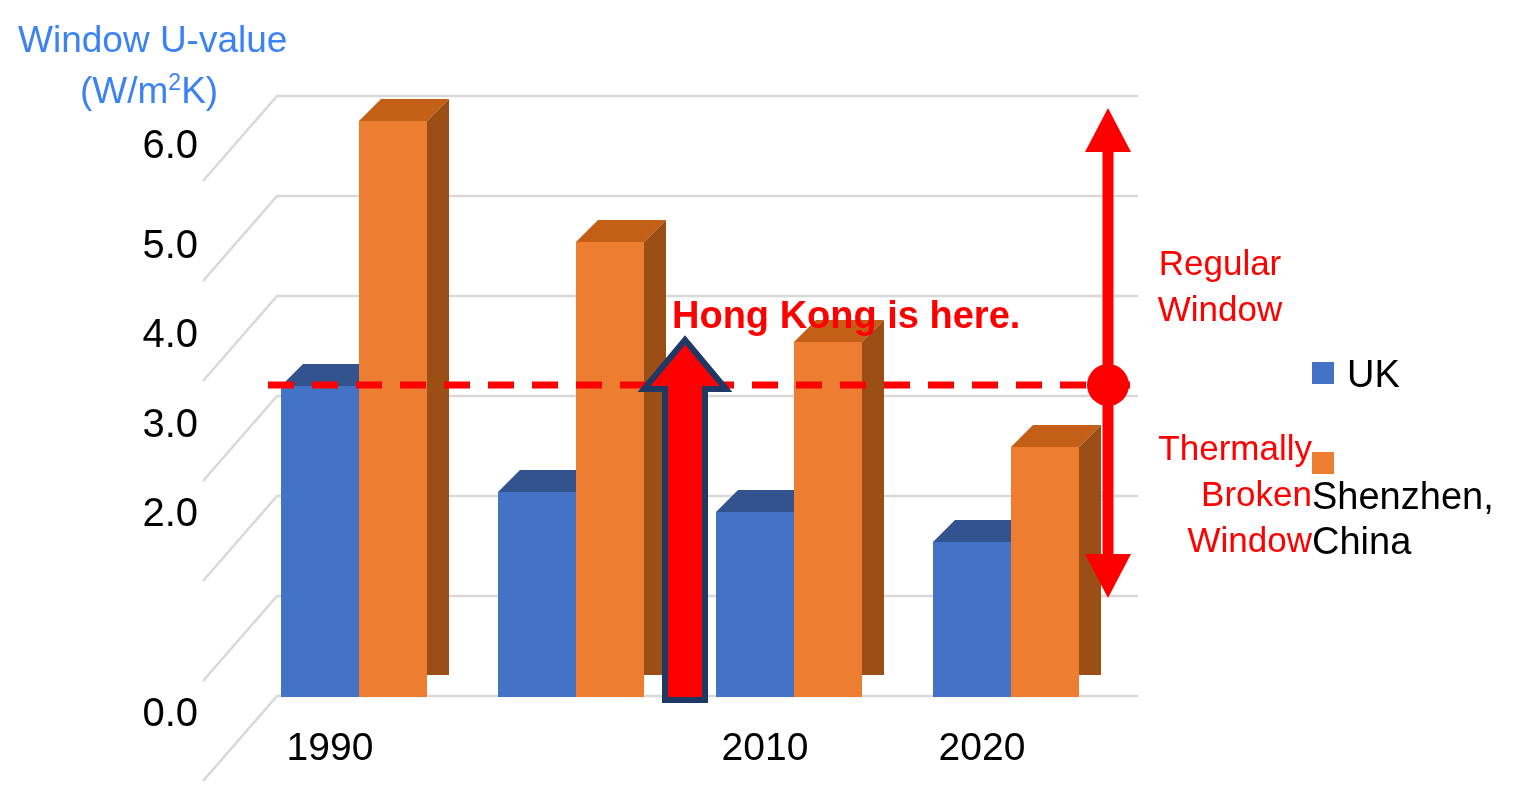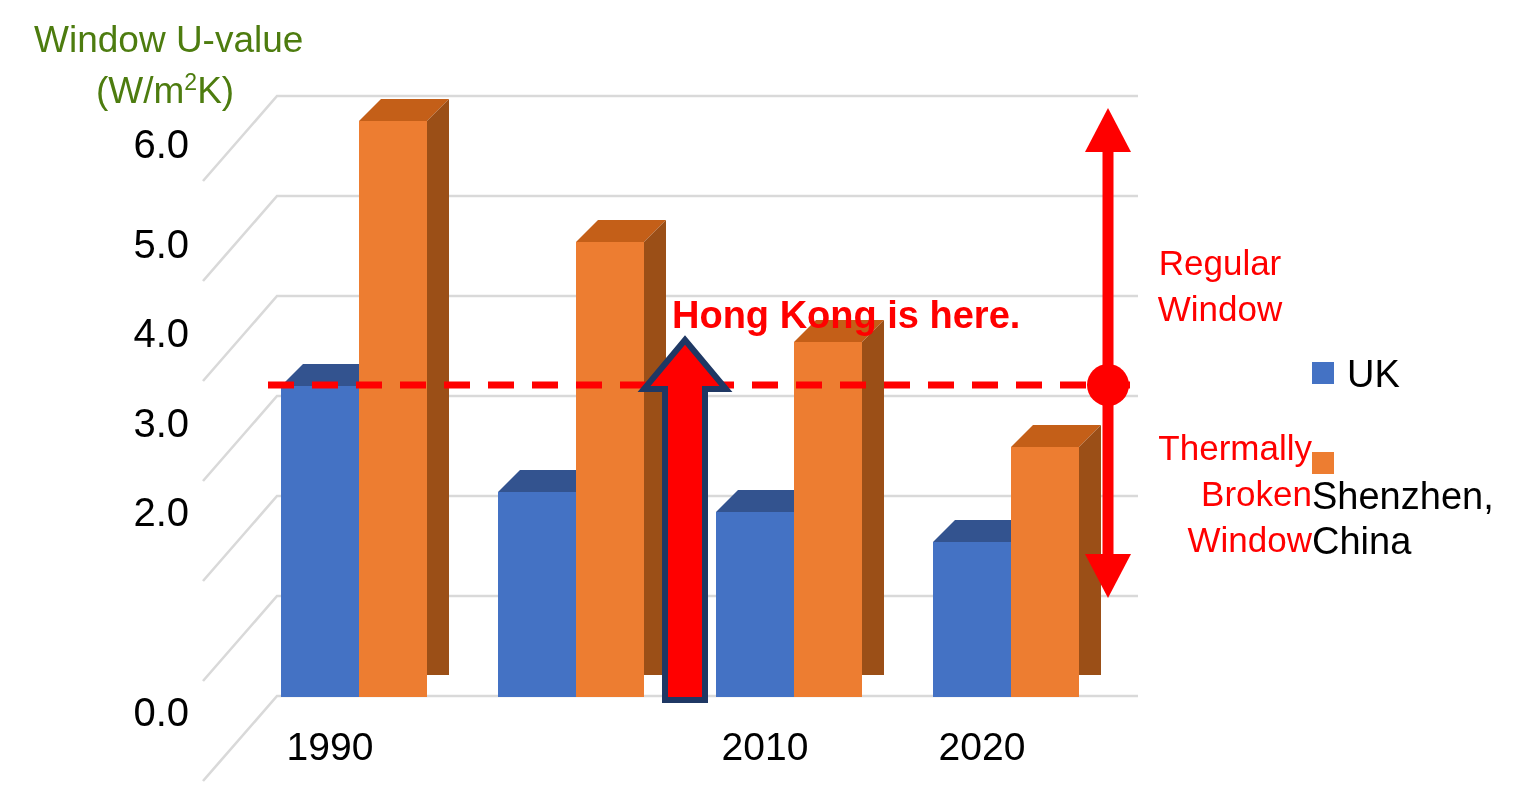--- a/index.html
+++ b/index.html
@@ -8,41 +8,40 @@
     background:#ffffff;
     font-family:"Liberation Sans", sans-serif;
     overflow:hidden;
     position:relative;
   }
   #root{position:absolute;left:0;top:0;width:1536px;height:788px;}
 
   
   .axis-title{
     position:absolute;
-    color:#4d7c0f;
+    color:#3b82f6;
     font-size:37px;
     line-height:50px;
     white-space:nowrap;
-    margin-left:16px;
   }
   #title-line1{left:18px;top:15px;}
   #title-line2{left:80px;top:66px;}
   #title-line2 sup{font-size:23px;vertical-align:super;line-height:0;}
 
   
   .ytick{
     position:absolute;
     right:0;
     width:100%;
     text-align:right;
     color:#000;
     font-size:40px;
     line-height:40px;
   }
-  #ytick-wrap{position:absolute;left:52px;top:0;width:137px;height:788px;}
+  #ytick-wrap{position:absolute;left:61px;top:0;width:137px;height:788px;}
 
   
   .xtick{
     position:absolute;
     color:#000;
     font-size:39px;
     line-height:39px;
     text-align:center;
     width:180px;
   }

